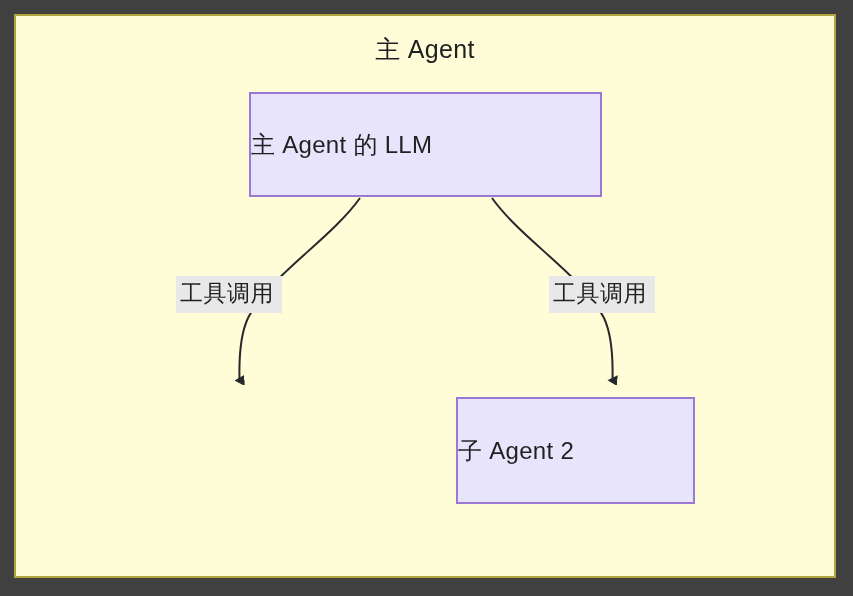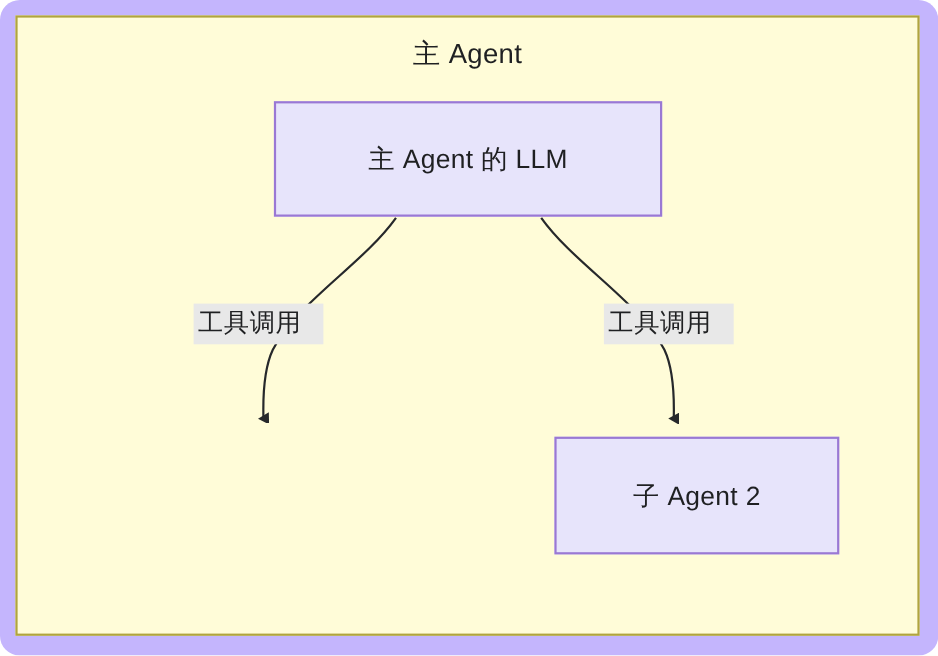--- a/index.html
+++ b/index.html
@@ -11,22 +11,21 @@
     width: 853px;
     height: 596px;
     font-family: "Liberation Sans", "DejaVu Sans", sans-serif;
     overflow: hidden;
   }
 
   #canvas {
     position: relative;
     width: 853px;
     height: 596px;
-    background: #c4b5fd;
-    border-radius: 18px;
+    background: #404040;
   }
 
   
   .subgraph {
     position: absolute;
     left: 14px;
     top: 14px;
     width: 822px;
     height: 564px;
     box-sizing: border-box;
@@ -51,21 +50,21 @@
   }
 
   
   .node {
     position: absolute;
     box-sizing: border-box;
     background: #e7e4fb;
     border: 2px solid #9a78d4;
     display: flex;
     align-items: center;
-    justify-content: center;
+    justify-content: flex-start;
     color: #1f2022;
     font-size: 24px;
     letter-spacing: 0.3px;
     white-space: nowrap;
   }
 
   #node-main-llm {
     left: 249px;
     top: 92px;
     width: 353px;
@@ -73,23 +72,23 @@
   }
 
   #node-sub-agent-1 {
     left: 105px;
     top: 397px;
     width: 272px;
     height: 107px;
   }
 
   #node-sub-agent-2 {
-    left: 504px;
+    left: 456px;
     top: 397px;
-    width: 259px;
+    width: 239px;
     height: 107px;
   }
 
   
   #edge-layer {
     position: absolute;
     left: 0;
     top: 0;
     width: 853px;
     height: 596px;
@@ -102,21 +101,21 @@
     stroke-width: 2;
   }
 
   
   .edge-label {
     position: absolute;
     background: #e8e8e8;
     color: #1f2022;
     font-size: 23px;
     line-height: 1;
-    padding: 6px 20px 8px 4px;
+    padding: 6px 8px 8px 4px;
     white-space: nowrap;
     letter-spacing: 0.5px;
   }
 
   #edge-label-left {
     left: 176px;
     top: 276px;
   }
 
   #edge-label-right {

